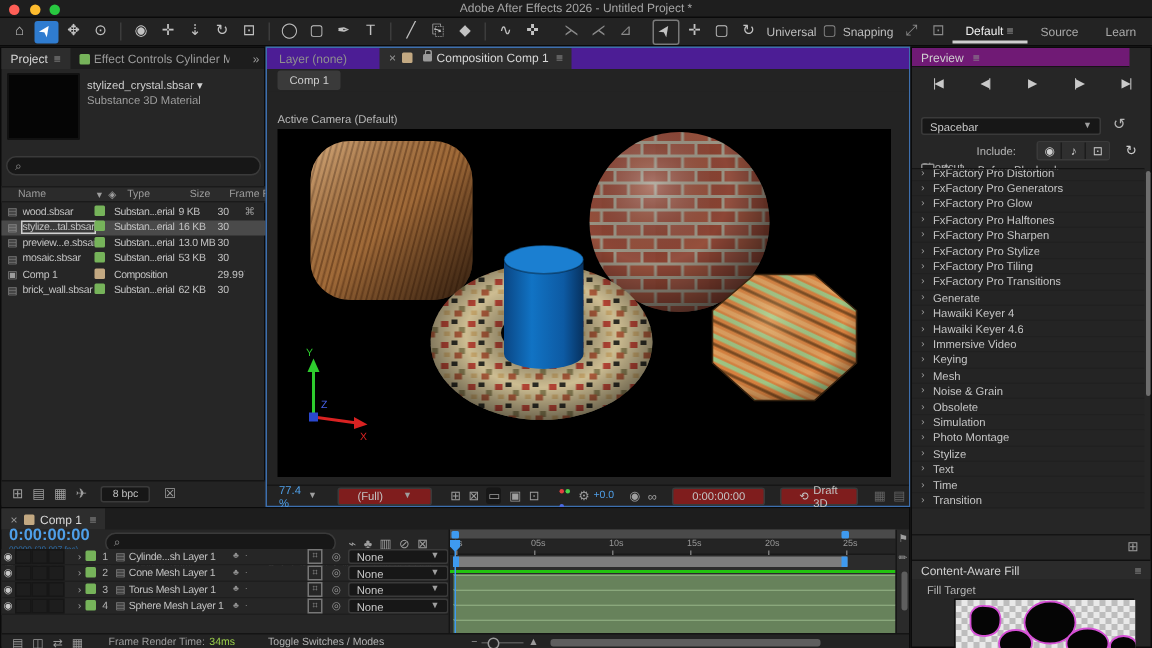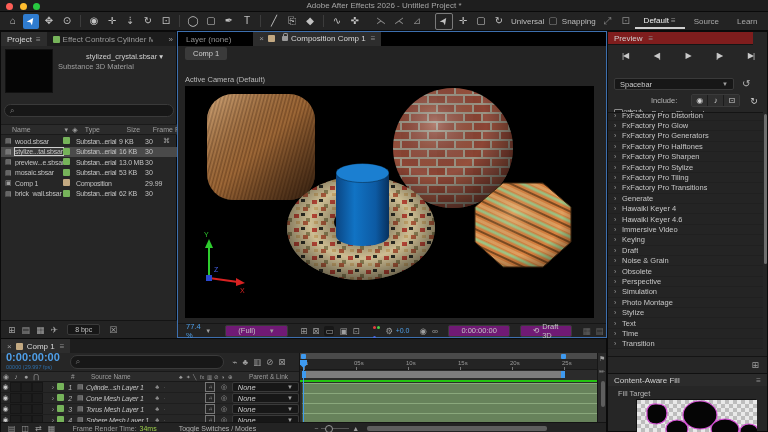--- a/index.html
+++ b/index.html
@@ -33,21 +33,21 @@
 
   
   .panel{background:#262626;border:1px solid #0b0b0b;}
   .tabbar{height:14px;background:#1d1d1d;display:flex;align-items:center;font-size:8px;color:#9b9b9b;}
   .tab-active{background:#2d2d2d;color:#d8d8d8;height:14px;display:flex;align-items:center;padding:0 6px;}
 
   
   #project{left:0;top:31px;width:177px;height:307px;}
   .label-sq{width:7px;height:7px;display:inline-block;border-radius:1px;}
   #proj-thumb{left:4px;top:17px;width:48px;height:44px;background:#050505;border:1px solid #111;}
-  #proj-title{left:57px;top:20px;font-size:7.5px;color:#cfcfcf;width:115px;margin-left:28px;}
+  #proj-title{left:57px;top:20px;font-size:7.5px;color:#cfcfcf;width:115px;}
   #proj-sub{left:57px;top:30px;font-size:7.5px;color:#9e9e9e;width:115px;}
   .searchbox{background:#171717;border:1px solid #3a3a3a;border-radius:7px;color:#8a8a8a;font-size:8px;display:flex;align-items:center;padding:0 5px;}
   #proj-search{left:3px;top:72px;width:170px;height:13px;}
   #proj-cols{left:0;top:92px;width:177px;height:11px;background:#2b2b2b;border-top:1px solid #1a1a1a;border-bottom:1px solid #1a1a1a;font-size:7px;color:#9d9d9d;display:flex;align-items:center;}
   #proj-rows{left:0;top:104px;width:177px;}
   .prow{height:10.5px;display:flex;align-items:center;font-size:7px;color:#c2c2c2;padding-left:4px;}
   .prow.selected{background:#4a4a4a;}
   .prow .c-icon{width:10px;color:#9d9d9d;font-size:7px;}
   .prow .c-name{width:48px;letter-spacing:-.2px;}
   .prow.selected .c-name{outline:1px solid #cfcfcf;background:#3a3a3a;}
@@ -56,38 +56,38 @@
   .prow .c-size{width:26px;letter-spacing:-.2px;}
   .prow .c-frame{width:18px;}
   .prow .c-extra{width:10px;color:#9d9d9d;}
   .hcell{display:inline-block;}
   #proj-footer{left:0;top:288px;width:177px;height:18px;background:#232323;border-top:1px solid #141414;display:flex;align-items:center;padding:0 4px;}
   .pf-icon{color:#9f9f9f;font-size:9px;margin:0 3px;}
   #bpc{background:#171717;border:1px solid #3a3a3a;border-radius:2px;font-size:7px;color:#c0c0c0;padding:1px 7px;margin:0 6px;}
 
   
   #viewer{left:177px;top:31px;width:430px;height:307px;border:1px solid #3d6fae;background:#232323;}
-  #viewer .tabbar{background:#000000;}
+  #viewer .tabbar{background:#4c1d95;}
   #subtab-row{left:0;top:14px;width:428px;height:15px;background:#232323;display:flex;align-items:center;}
   #comp1-btn{background:#3a3a3a;border-radius:2px;color:#cfcfcf;font-size:7.5px;padding:2px 8px;margin-left:7px;}
   #camera-label{left:7px;top:43px;font-size:7.5px;color:#b9b9b9;}
   #canvas{left:7px;top:54px;width:409px;height:232px;background:#000;}
   #view-bottom{left:0;top:291px;width:428px;height:14px;background:#232323;border-top:1px solid #161616;display:flex;align-items:center;font-size:7.5px;}
-  .vb-sel{background:#701a75;border:1px solid #3a3a3a;border-radius:2px;padding:0 12px;height:10px;display:flex;align-items:center;color:#c3c3c3;}
+  .vb-sel{background:#7f1d1d;border:1px solid #3a3a3a;border-radius:2px;padding:0 12px;height:10px;display:flex;align-items:center;color:#c3c3c3;}
   .vb-ico{color:#9f9f9f;font-size:8.5px;margin:0 2.5px;}
   .vb-ico.pressed{background:#171717;border-radius:2px;padding:0 1px;}
   .blue{color:#4f9fe8;}
   .chev{font-size:6px;color:#9f9f9f;margin-left:3px;}
   .rgbdots span{width:3px;height:3px;border-radius:50%;display:inline-block;margin:0 .5px;}
   .lockicon{width:6px;height:5px;background:#9a9a9a;position:relative;border-radius:1px;display:inline-block;margin:0 3px;}
   .lockicon:before{content:"";position:absolute;top:-3px;left:1px;width:3px;height:3px;border:1px solid #9a9a9a;border-bottom:none;border-radius:2px 2px 0 0;}
 
   
   #rightcol{left:607px;top:31px;width:161px;height:401px;background:#262626;border:1px solid #0b0b0b;}
-  #preview-head{left:0;top:0;width:145px;height:13px;background:#7f1d1d;border-bottom:1px solid #151515;display:flex;align-items:center;padding:0 6px;font-size:8px;color:#d0d0d0;}
+  #preview-head{left:0;top:0;width:145px;height:13px;background:#701a75;border-bottom:1px solid #151515;display:flex;align-items:center;padding:0 6px;font-size:8px;color:#d0d0d0;}
   #transport{left:6px;top:16px;width:148px;height:15px;display:flex;justify-content:space-between;align-items:center;padding:0 8px;}
   .tr-btn{color:#c9c9c9;font-size:8px;letter-spacing:-1px;}
   #shortcut-label{left:6px;top:37px;font-size:7.5px;color:#b5b5b5;margin-top:38px;}
   #shortcut-sel{left:6px;top:46px;width:120px;height:12px;}
   .dd{background:#171717;border:1px solid #3a3a3a;border-radius:2px;display:flex;align-items:center;justify-content:space-between;padding:0 5px;font-size:7.5px;color:#c9c9c9;}
   #shortcut-reset{left:134px;top:46px;color:#b5b5b5;font-size:10px;}
   #include-row{left:6px;top:62px;width:148px;display:flex;align-items:center;font-size:7.5px;color:#b5b5b5;margin-left:37px;}
   .inc-group{display:flex;border:1px solid #3a3a3a;border-radius:2px;margin-left:14px;}
   .inc-btn{width:15px;height:11px;display:flex;align-items:center;justify-content:center;background:#2f2f2f;color:#cfcfcf;font-size:8px;border-right:1px solid #1c1c1c;}
   .inc-btn:last-child{border-right:none;}
@@ -106,21 +106,21 @@
   
   #timeline{left:0;top:338px;width:607px;height:94px;background:#262626;border:1px solid #0b0b0b;}
   #tl-tabbar{left:0;top:0;width:605px;height:14px;background:#1d1d1d;display:flex;align-items:center;font-size:8px;}
   #tl-toprow{left:0;top:14px;width:296px;height:18px;display:flex;align-items:center;}
   #tl-time{color:#4f9fe8;font-size:11px;font-weight:bold;margin-left:5px;line-height:10px;}
   #tl-time small{display:block;font-size:5.5px;font-weight:normal;color:#2d6da8;letter-spacing:0;}
   #tl-search{width:142px;height:12px;margin-left:10px;}
   .tlt-icon{color:#9f9f9f;font-size:8.5px;margin:0 2.5px;}
   #tl-cols{left:0;top:32px;width:298px;height:11px;background:#2b2b2b;border-top:1px solid #191919;border-bottom:1px solid #191919;display:flex;align-items:center;font-size:6.5px;color:#9d9d9d;}
   .avh{width:10px;text-align:center;font-size:7px;}
-  #tl-layers{left:0;top:43px;width:298px;font-style:italic;}
+  #tl-layers{left:0;top:27px;width:298px;}
   .lrow{height:10px;display:flex;align-items:center;font-size:7px;color:#c2c2c2;border-bottom:1px solid #1e1e1e;background:#262626;}
   .lrow .eye{width:10px;text-align:center;color:#c9c9c9;font-size:7px;}
   .lrow .cell{width:10px;height:8px;background:#1d1d1d;border:1px solid #161616;margin-right:0;}
   .lrow .tw{width:10px;color:#9a9a9a;text-align:center;margin-left:6px;}
   .lrow .lab{width:12px;}
   .lrow .num{width:10px;color:#b5b5b5;}
   .lrow .lic{width:10px;color:#9d9d9d;}
   .lrow .lname{width:78px;letter-spacing:-.2px;}
   .lrow .sw{width:56px;color:#8f8f8f;font-size:6px;display:flex;align-items:center;}
   .lrow .box3d{width:9px;height:8px;border:1px solid #777;color:#aaa;font-size:6px;text-align:center;line-height:8px;margin-right:6px;}
@@ -543,28 +543,28 @@
     <span>Cache Before Playback</span>
   </div>
 
   <div id="effects-list" class="abs">
       <div class="fx-item" style="margin-top: -2.5px;">
         <span class="tw">›</span>
         <span class="nowrap">FxFactory Pro Distortion</span>
       </div>
       <div class="fx-item">
         <span class="tw">›</span>
+        <span class="nowrap">FxFactory Pro Generators</span>
+      </div>
+      <div class="fx-item">
+        <span class="tw">›</span>
         <span class="nowrap">FxFactory Pro Glow</span>
       </div>
       <div class="fx-item">
         <span class="tw">›</span>
-        <span class="nowrap">FxFactory Pro Generators</span>
-      </div>
-      <div class="fx-item">
-        <span class="tw">›</span>
         <span class="nowrap">FxFactory Pro Halftones</span>
       </div>
       <div class="fx-item">
         <span class="tw">›</span>
         <span class="nowrap">FxFactory Pro Sharpen</span>
       </div>
       <div class="fx-item">
         <span class="tw">›</span>
         <span class="nowrap">FxFactory Pro Stylize</span>
       </div>
@@ -591,33 +591,29 @@
       <div class="fx-item">
         <span class="tw">›</span>
         <span class="nowrap">Immersive Video</span>
       </div>
       <div class="fx-item">
         <span class="tw">›</span>
         <span class="nowrap">Keying</span>
       </div>
       <div class="fx-item">
         <span class="tw">›</span>
-        <span class="nowrap">Draft</span>
+        <span class="nowrap">Mesh</span>
       </div>
       <div class="fx-item">
         <span class="tw">›</span>
         <span class="nowrap">Noise &amp; Grain</span>
       </div>
       <div class="fx-item">
         <span class="tw">›</span>
         <span class="nowrap">Obsolete</span>
-      </div>
-      <div class="fx-item">
-        <span class="tw">›</span>
-        <span class="nowrap">Perspective</span>
       </div>
       <div class="fx-item">
         <span class="tw">›</span>
         <span class="nowrap">Simulation</span>
       </div>
       <div class="fx-item">
         <span class="tw">›</span>
         <span class="nowrap">Photo Montage</span>
       </div>
       <div class="fx-item">

